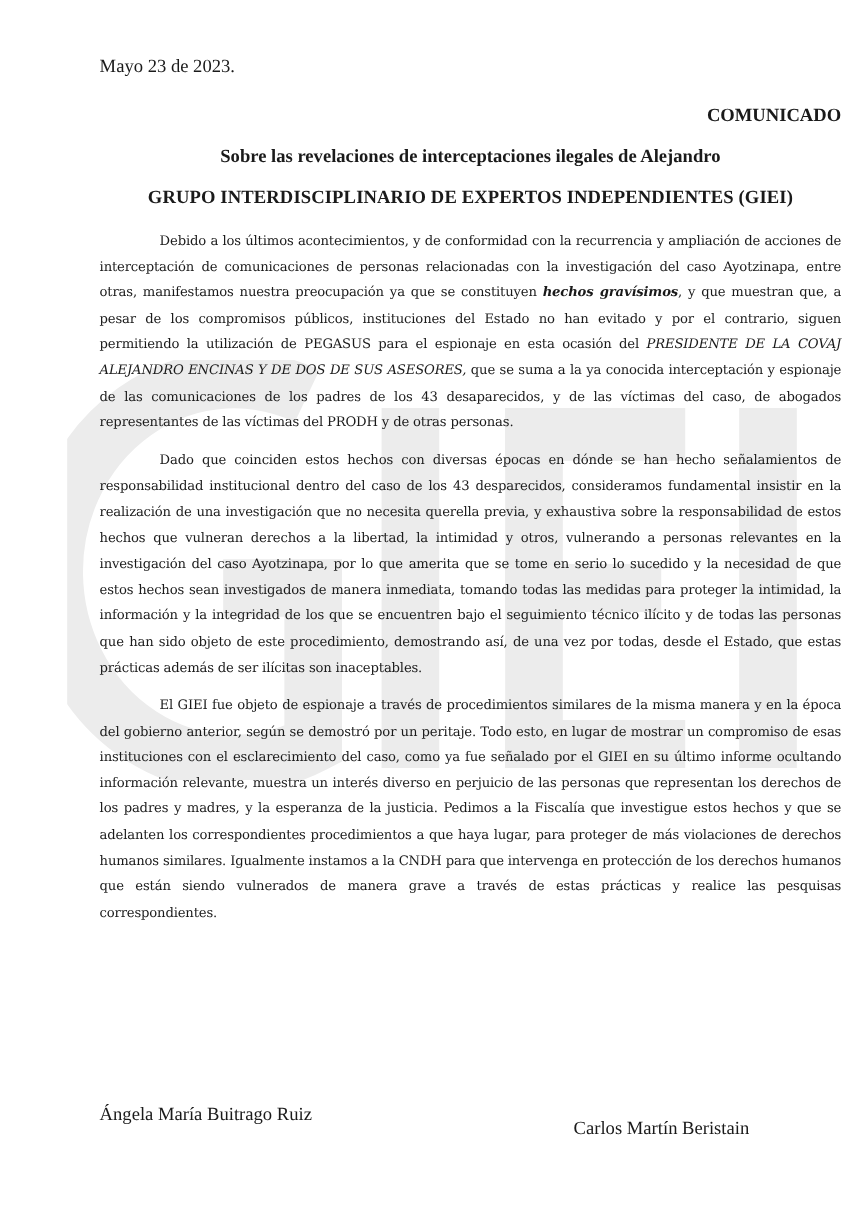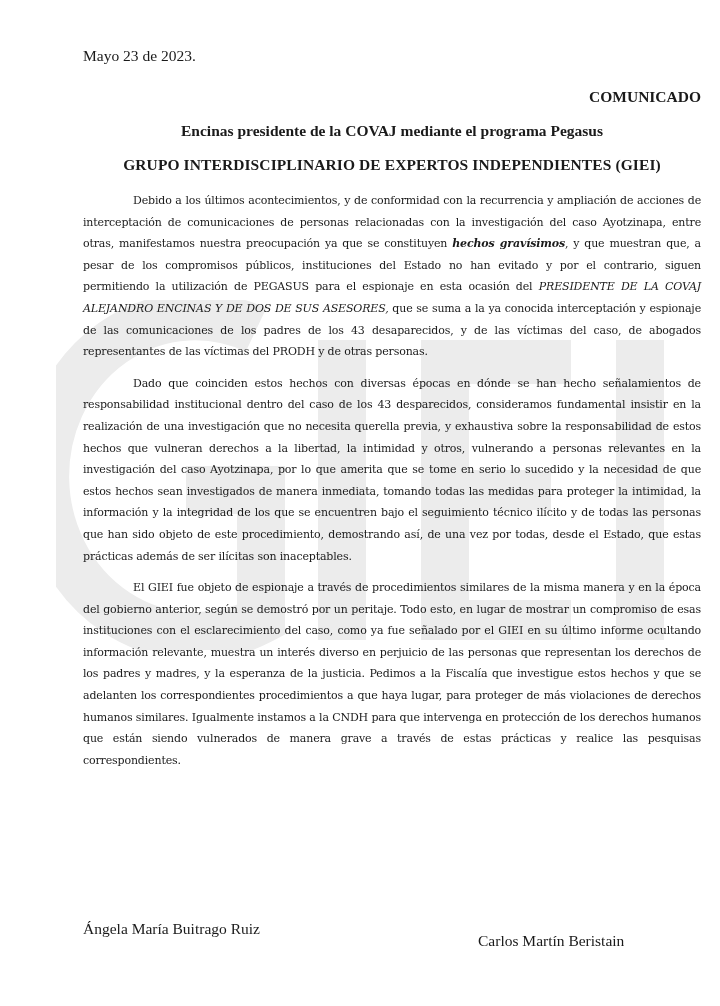--- a/index.html
+++ b/index.html
@@ -123,21 +123,21 @@
 
     <rect x="560" y="40" width="48" height="300" fill="#ececec"></rect>
   </svg>
 
   <div class="content">
     <p class="date">Mayo 23 de 2023.</p>
 
     <p class="title">COMUNICADO</p>
 
     <div class="subtitle">
-      <div>Encinas presidente de la COVAJ mediante el programa Pegasus</div>
+      <div>Sobre las revelaciones de interceptaciones ilegales de Alejandro</div>
     </div>
 
     <p class="group">GRUPO INTERDISCIPLINARIO DE EXPERTOS INDEPENDIENTES (GIEI)</p>
 
     <p class="para"><span>Debido a los últimos acontecimientos, y de conformidad con la recurrencia y ampliación de acciones de interceptación de comunicaciones de personas relacionadas con la investigación del caso Ayotzinapa, entre otras, manifestamos nuestra preocupación ya que se constituyen </span><span class="bi">hechos gravísimos</span><span>, y que muestran que, a pesar de los compromisos públicos, instituciones del Estado no han evitado y por el contrario, siguen permitiendo la utilización de  PEGASUS para el espionaje en esta ocasión del </span><span class="it">PRESIDENTE DE LA COVAJ ALEJANDRO ENCINAS Y DE DOS DE SUS ASESORES,</span><span>  que se suma a la ya conocida interceptación y espionaje de las comunicaciones de los padres de los 43 desaparecidos, y de las víctimas del caso, de abogados representantes de las víctimas del PRODH y de otras personas.</span></p>
 
     <p class="para">Dado que coinciden estos hechos con diversas épocas en dónde se han hecho señalamientos de responsabilidad institucional dentro del caso de los 43 desparecidos, consideramos fundamental insistir en la realización de una investigación que no necesita querella previa, y exhaustiva sobre la responsabilidad de estos hechos que vulneran derechos a la libertad, la intimidad y otros, vulnerando a personas relevantes en la investigación del caso Ayotzinapa, por lo que amerita que se tome en serio lo sucedido y la necesidad de que estos hechos sean investigados de manera inmediata, tomando todas las medidas para proteger la intimidad, la información y la integridad de los que se encuentren bajo el seguimiento técnico ilícito y de todas las personas que han sido objeto de este procedimiento, demostrando así, de una vez por todas, desde el Estado, que estas prácticas además de ser ilícitas son inaceptables.</p>
 
     <p class="para">El GIEI fue objeto de espionaje a través de procedimientos similares de la misma manera y en la época del gobierno anterior, según se demostró por un peritaje. Todo esto, en lugar de mostrar un compromiso de esas instituciones con el esclarecimiento del caso, como ya fue señalado por el GIEI en su último informe ocultando información relevante, muestra un interés diverso en perjuicio de las personas que representan los derechos de los padres y madres, y la esperanza de la justicia. Pedimos a la Fiscalía que investigue estos hechos y que se adelanten los correspondientes procedimientos a que haya lugar, para proteger de más violaciones de derechos humanos similares. Igualmente instamos a la CNDH para que intervenga en protección de los derechos humanos que están siendo vulnerados de manera grave a través de estas prácticas y realice las pesquisas correspondientes.</p>
   </div>

